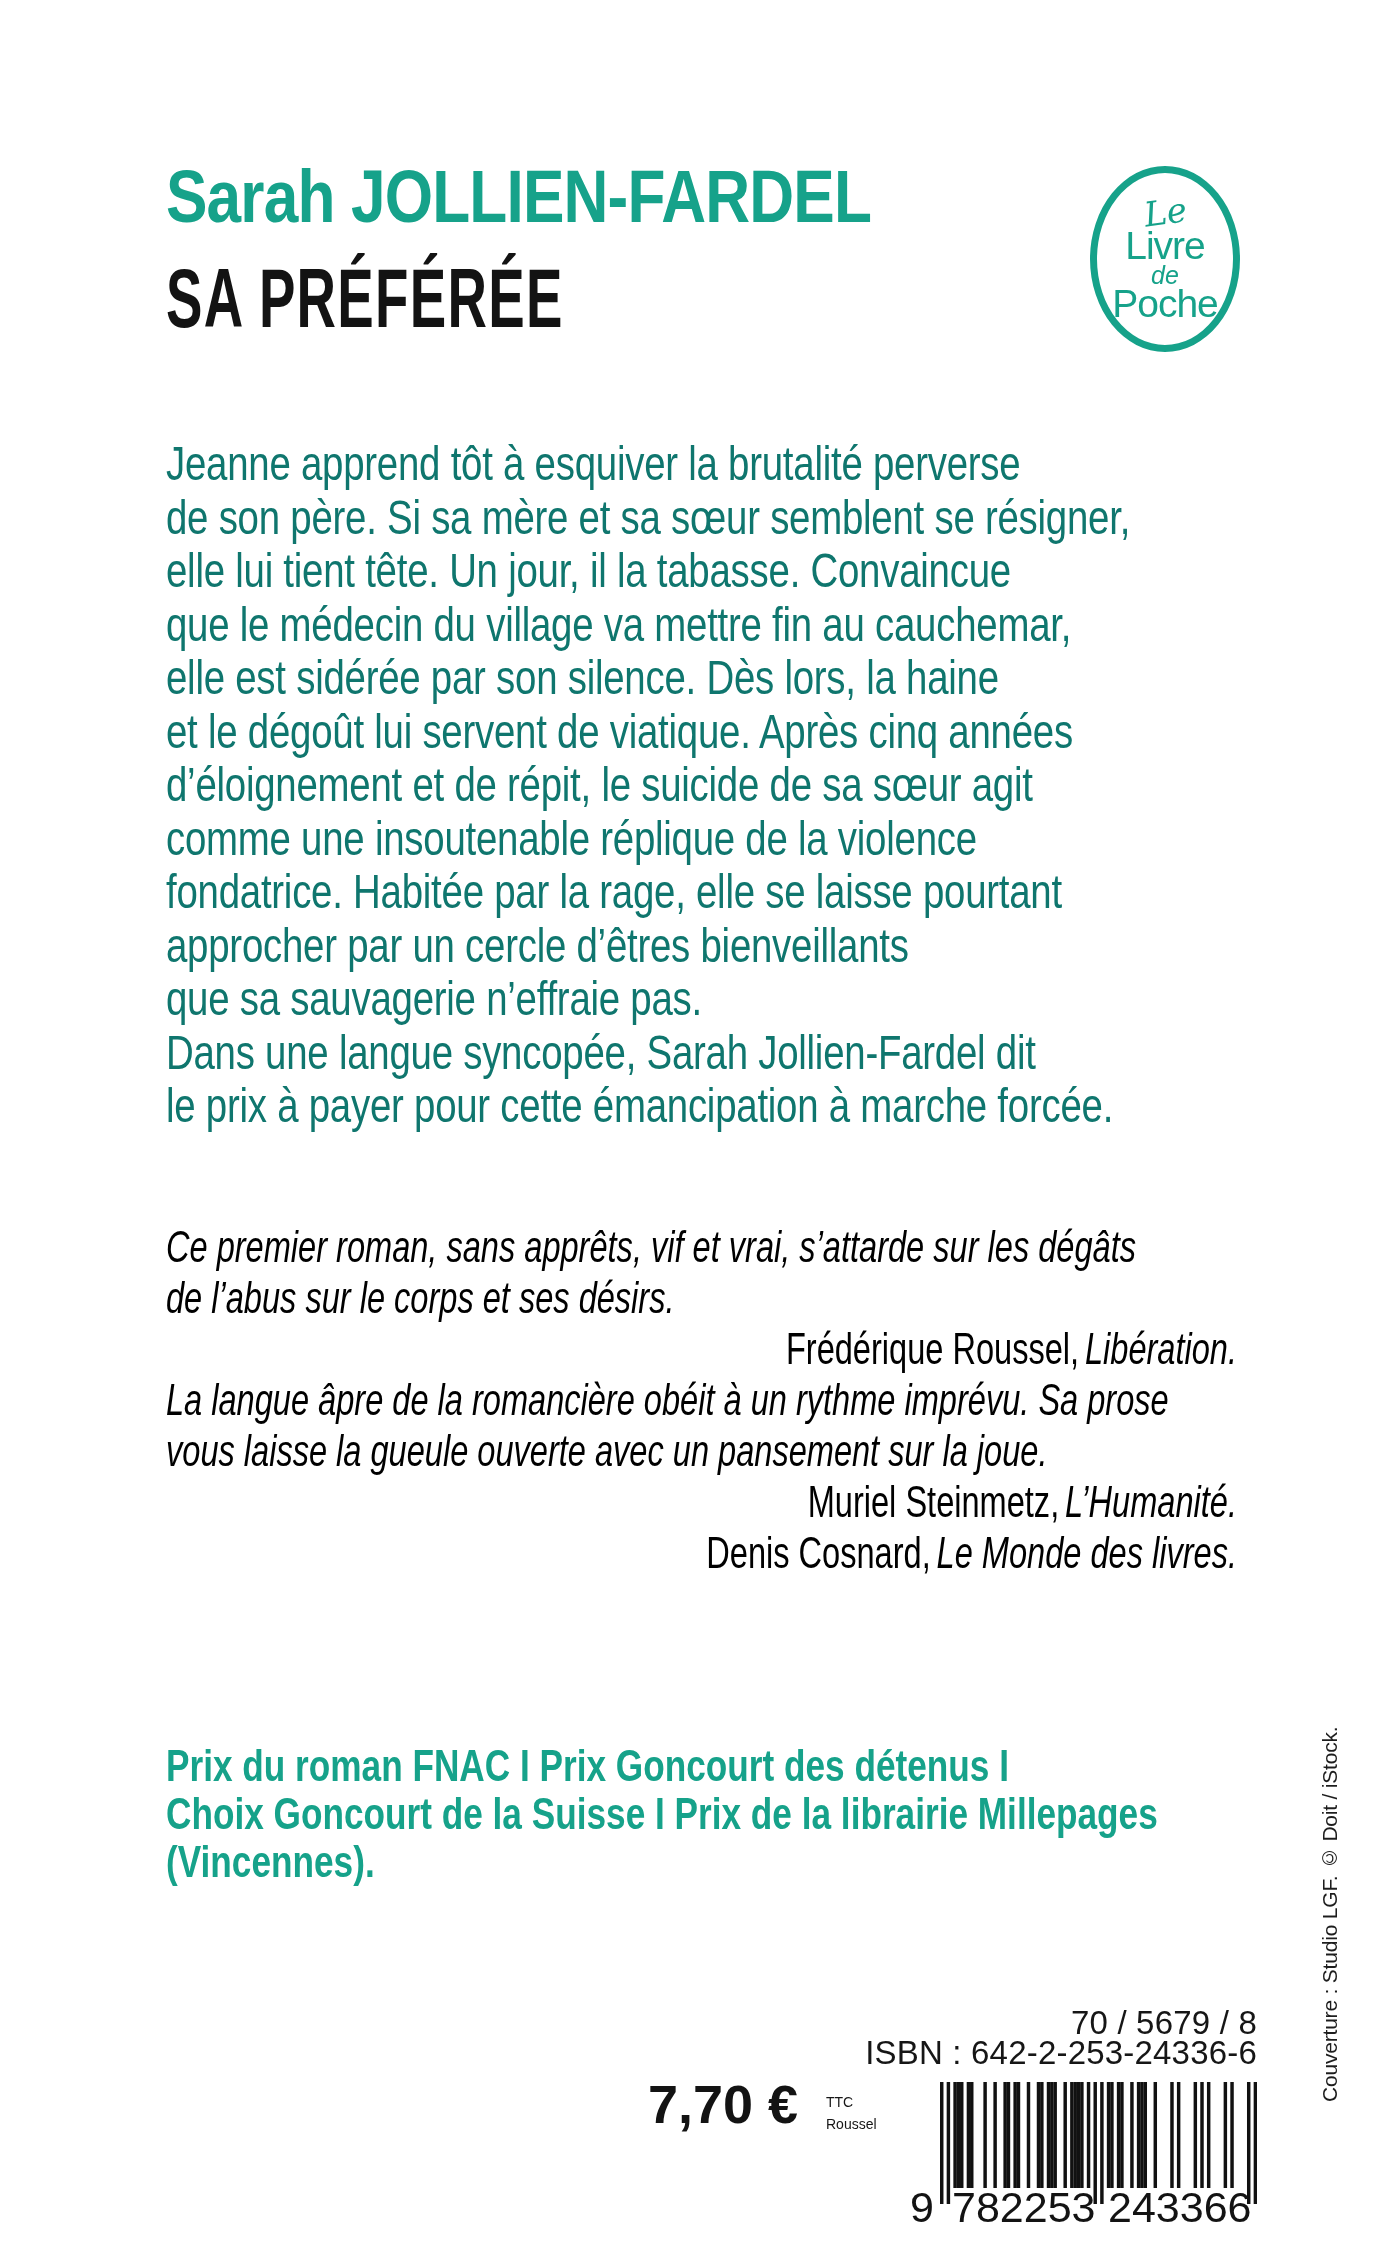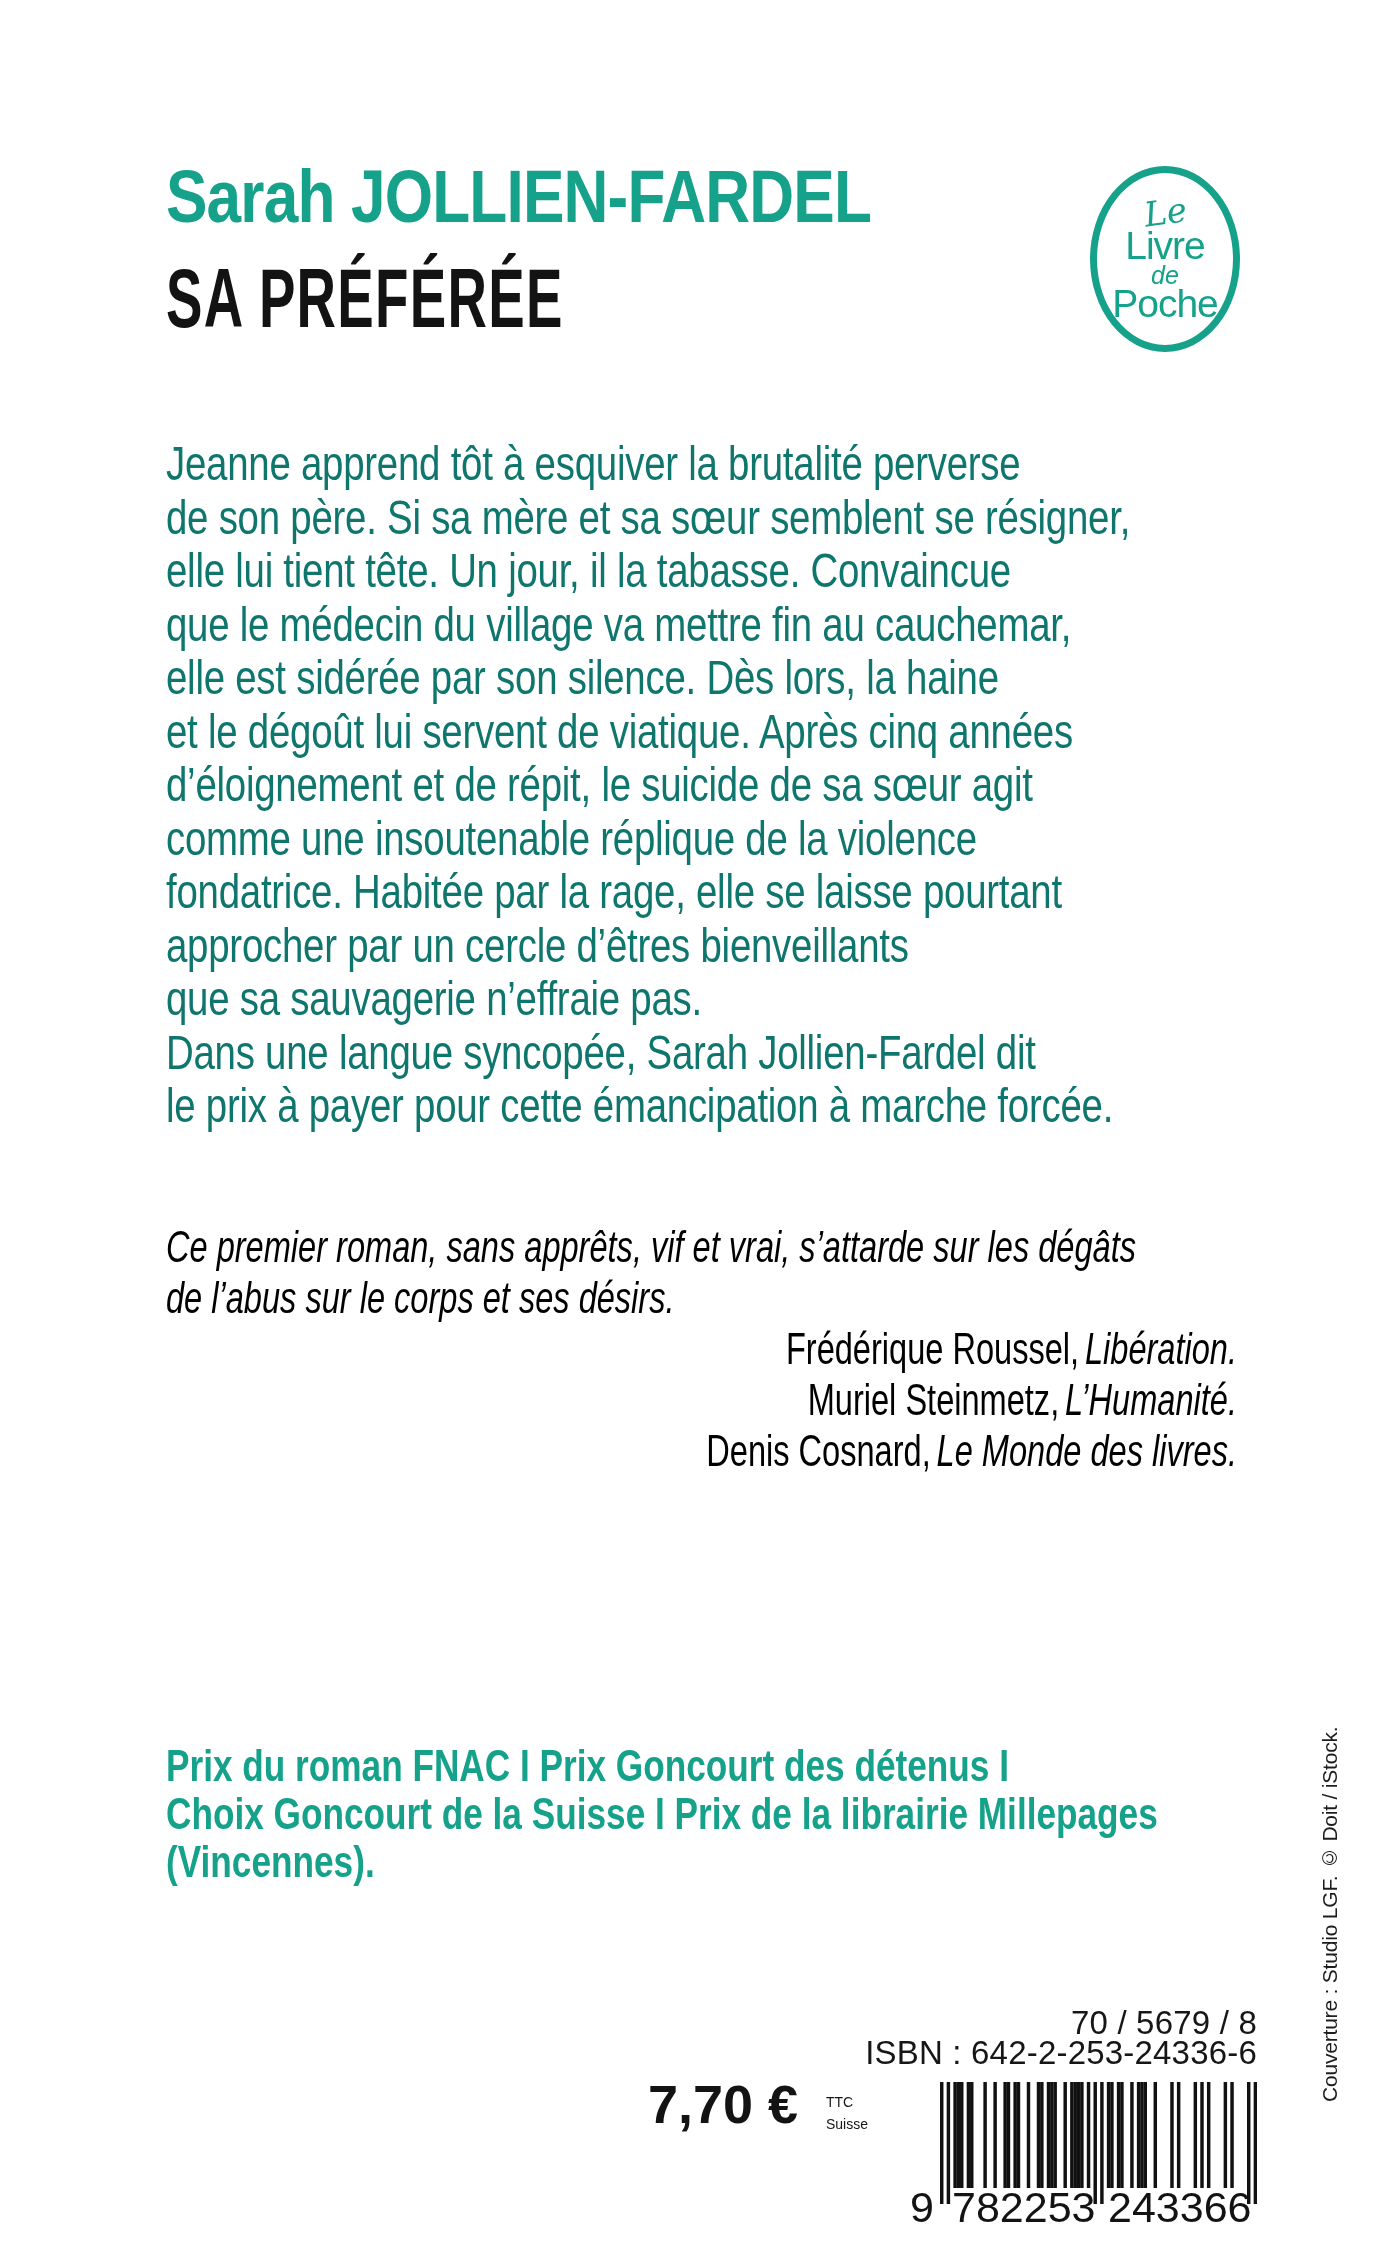--- a/index.html
+++ b/index.html
@@ -131,20 +131,26 @@
             <div class="q-line">Ce premier roman, sans apprêts, vif et vrai, s’attarde sur les dégâts</div>
 
             <div class="q-line">de l’abus sur le corps et ses désirs.</div>
           </div>
         <div class="q-attr">
           <span>Frédérique Roussel,</span><span class="src">Libération.</span>
         </div>
       </div>
 
       <div class="quote">
+        <div>
+
+            <div class="q-line">La langue âpre de la romancière obéit à un rythme imprévu. Sa prose</div>
+
+            <div class="q-line">vous laisse la gueule ouverte avec un pansement sur la joue.</div>
+          </div>
         <div class="q-attr">
           <span>Muriel Steinmetz,</span><span class="src">L’Humanité.</span>
         </div>
       </div>
 
       <div class="quote">
         <div class="q-attr">
           <span>Denis Cosnard,</span><span class="src">Le Monde des livres.</span>
         </div>
       </div>
@@ -160,21 +166,21 @@
     </section>
 
   <div class="codes">
     <div>70 / 5679 / 8</div>
     <div>ISBN : 642-2-253-24336-6</div>
   </div>
 
   <div class="price">7,70 €</div>
   <div class="price-note">
     <div>TTC</div>
-    <div>Suisse</div>
+    <div>Roussel</div>
   </div>
 
   <div class="barcode">
     <div id="bars">
         <svg width="317" height="122">
           <rect x="0.00" y="0" width="3.46" height="122" fill="#111"></rect>
           <rect x="6.67" y="0" width="3.46" height="122" fill="#111"></rect>
           <rect x="13.35" y="0" width="3.46" height="106" fill="#111"></rect>
           <rect x="16.68" y="0" width="3.46" height="106" fill="#111"></rect>
           <rect x="20.02" y="0" width="3.46" height="106" fill="#111"></rect>

